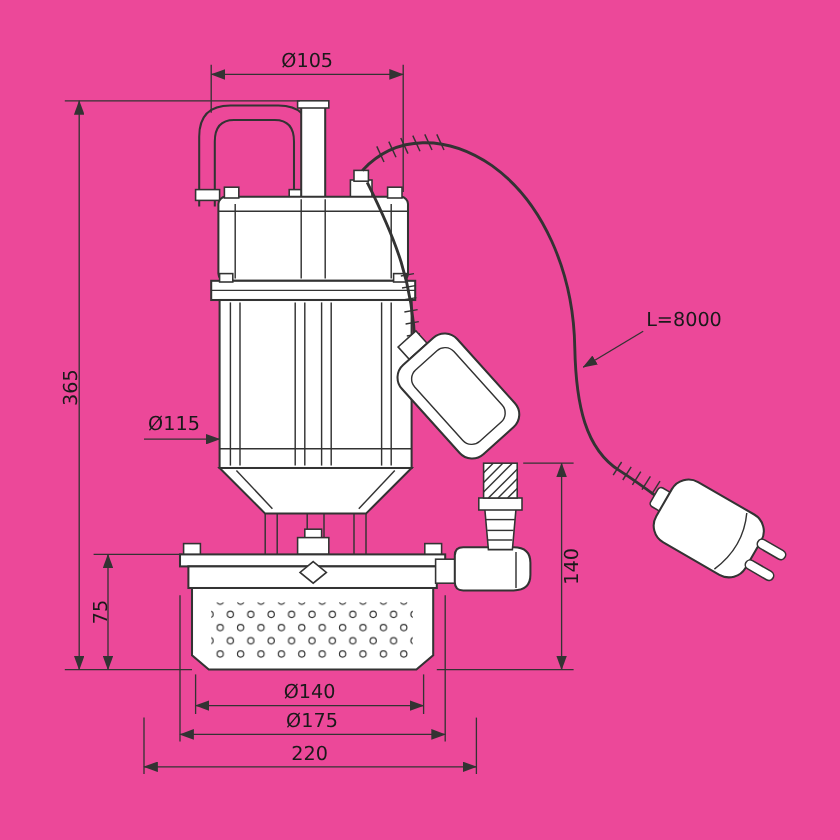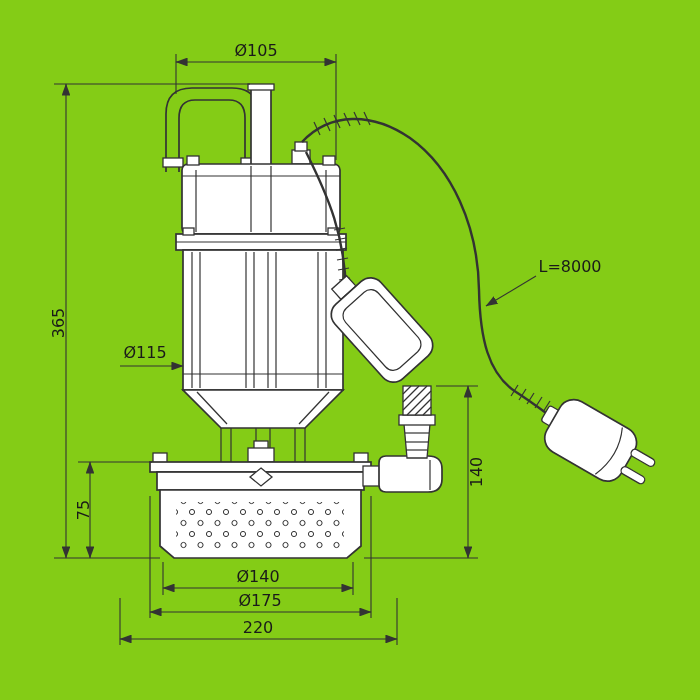--- a/index.html
+++ b/index.html
@@ -7,21 +7,21 @@
     padding: 0;
     width: 700px;
     height: 700px;
     background: #ffffff;
     font-family: "DejaVu Sans", sans-serif;
   }
   .canvas {
     width: 700px;
     height: 700px;
     position: relative;
-    background: #84cc16;
+    background: #ec4899;
   }
   svg { display: block; }
   .outline  { fill: #ffffff; stroke: #333333; stroke-width: 1.7; }
   .outline2 { fill: #ffffff; stroke: #333333; stroke-width: 1.3; }
   .thin     { fill: none;    stroke: #333333; stroke-width: 1.2; }
   .tube     { fill: none;    stroke: #333333; stroke-width: 1.7; }
   .cable    { fill: none;    stroke: #333333; stroke-width: 2.4; }
   .tick     { fill: none;    stroke: #333333; stroke-width: 1.2; }
   .dim      { fill: none;    stroke: #333333; stroke-width: 1.1; }
   .dim-text {

